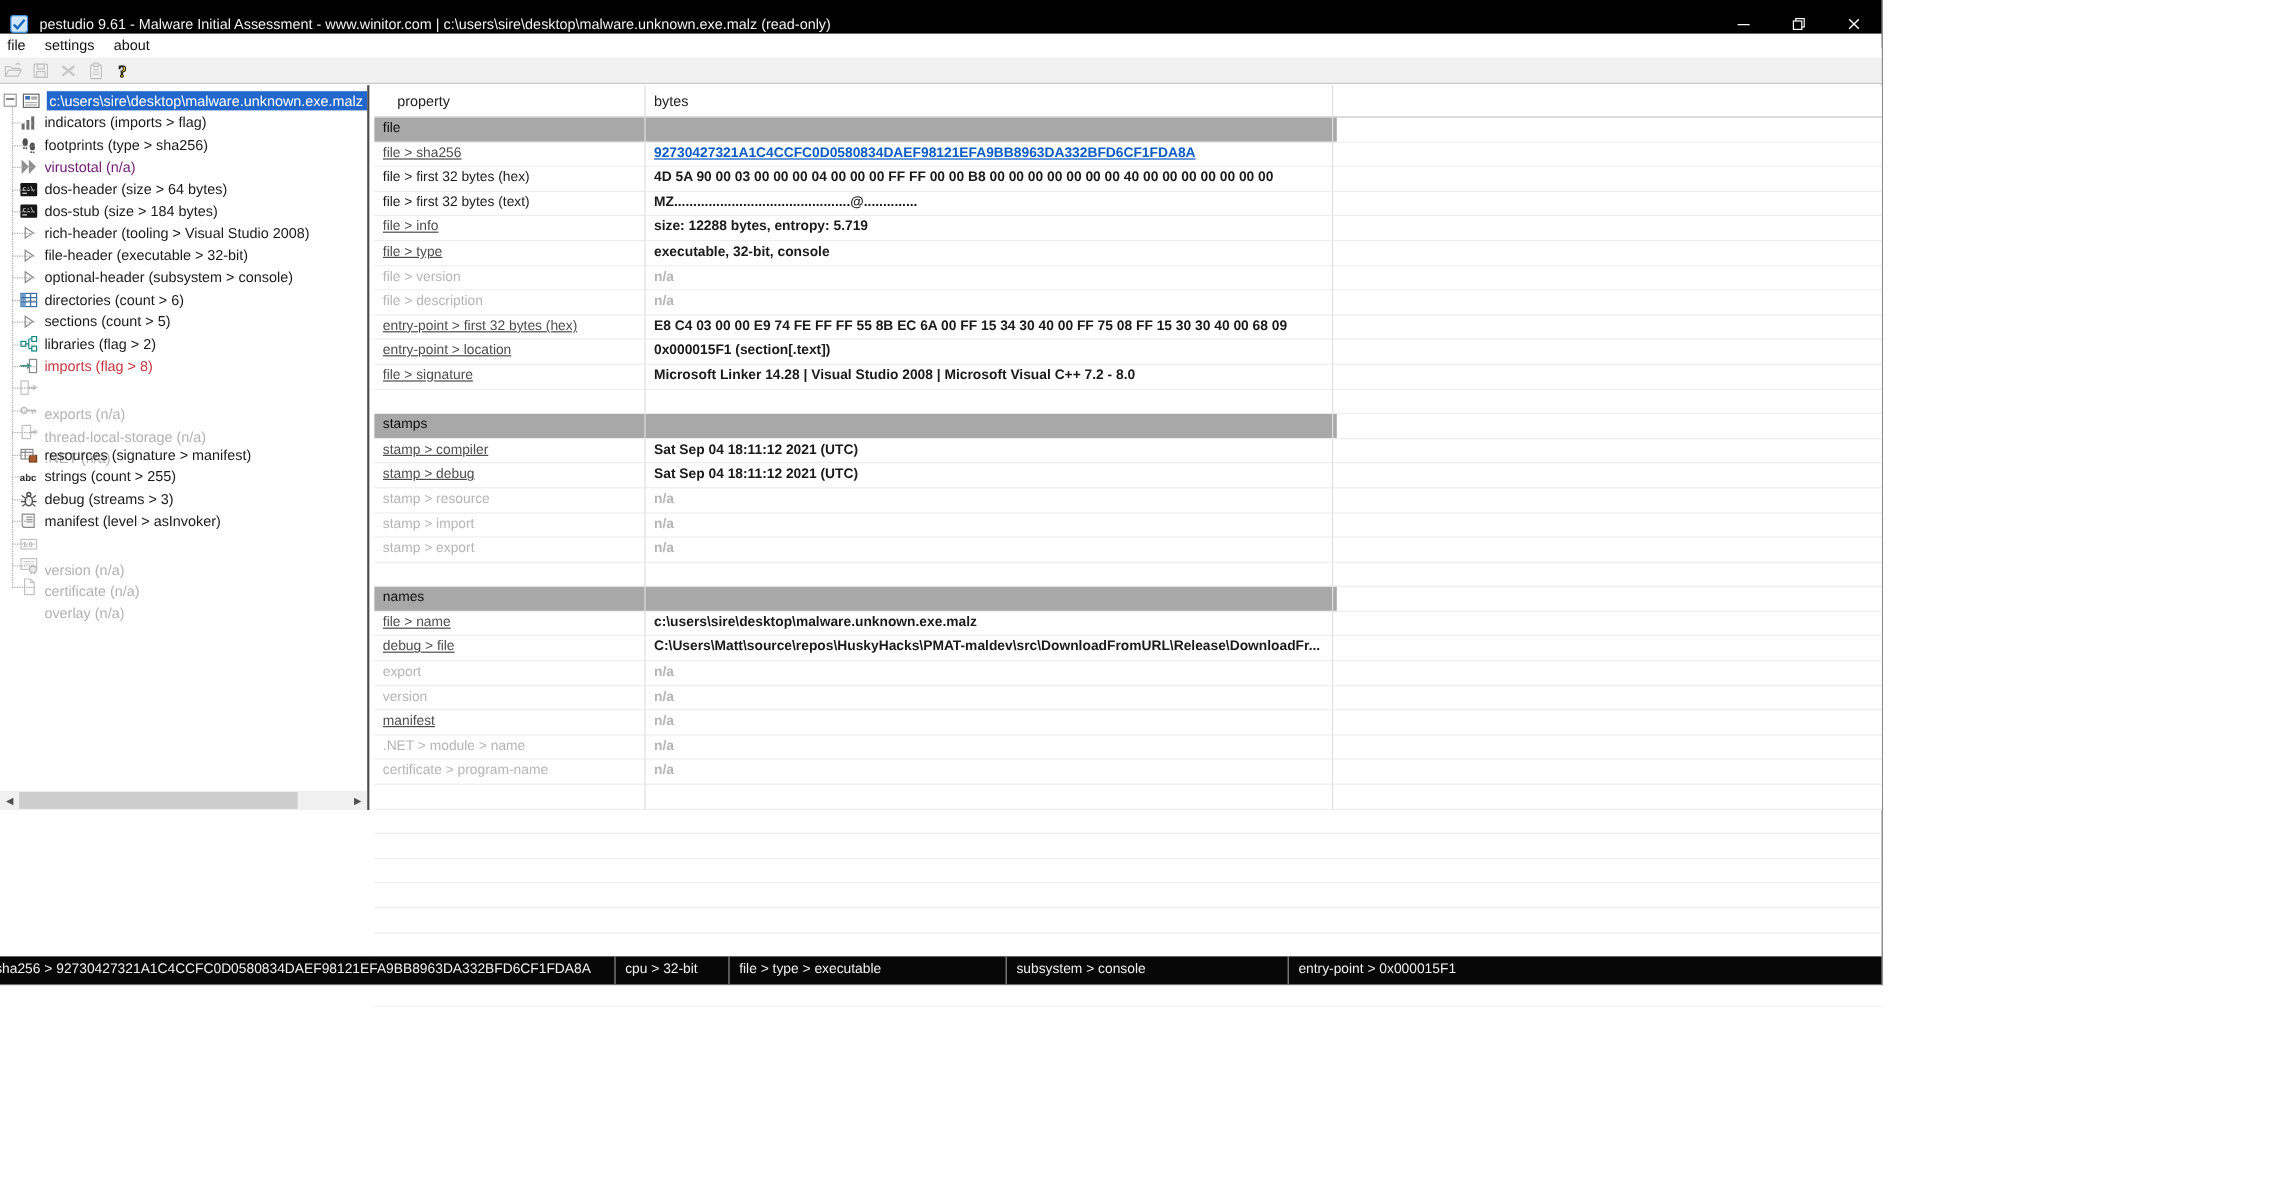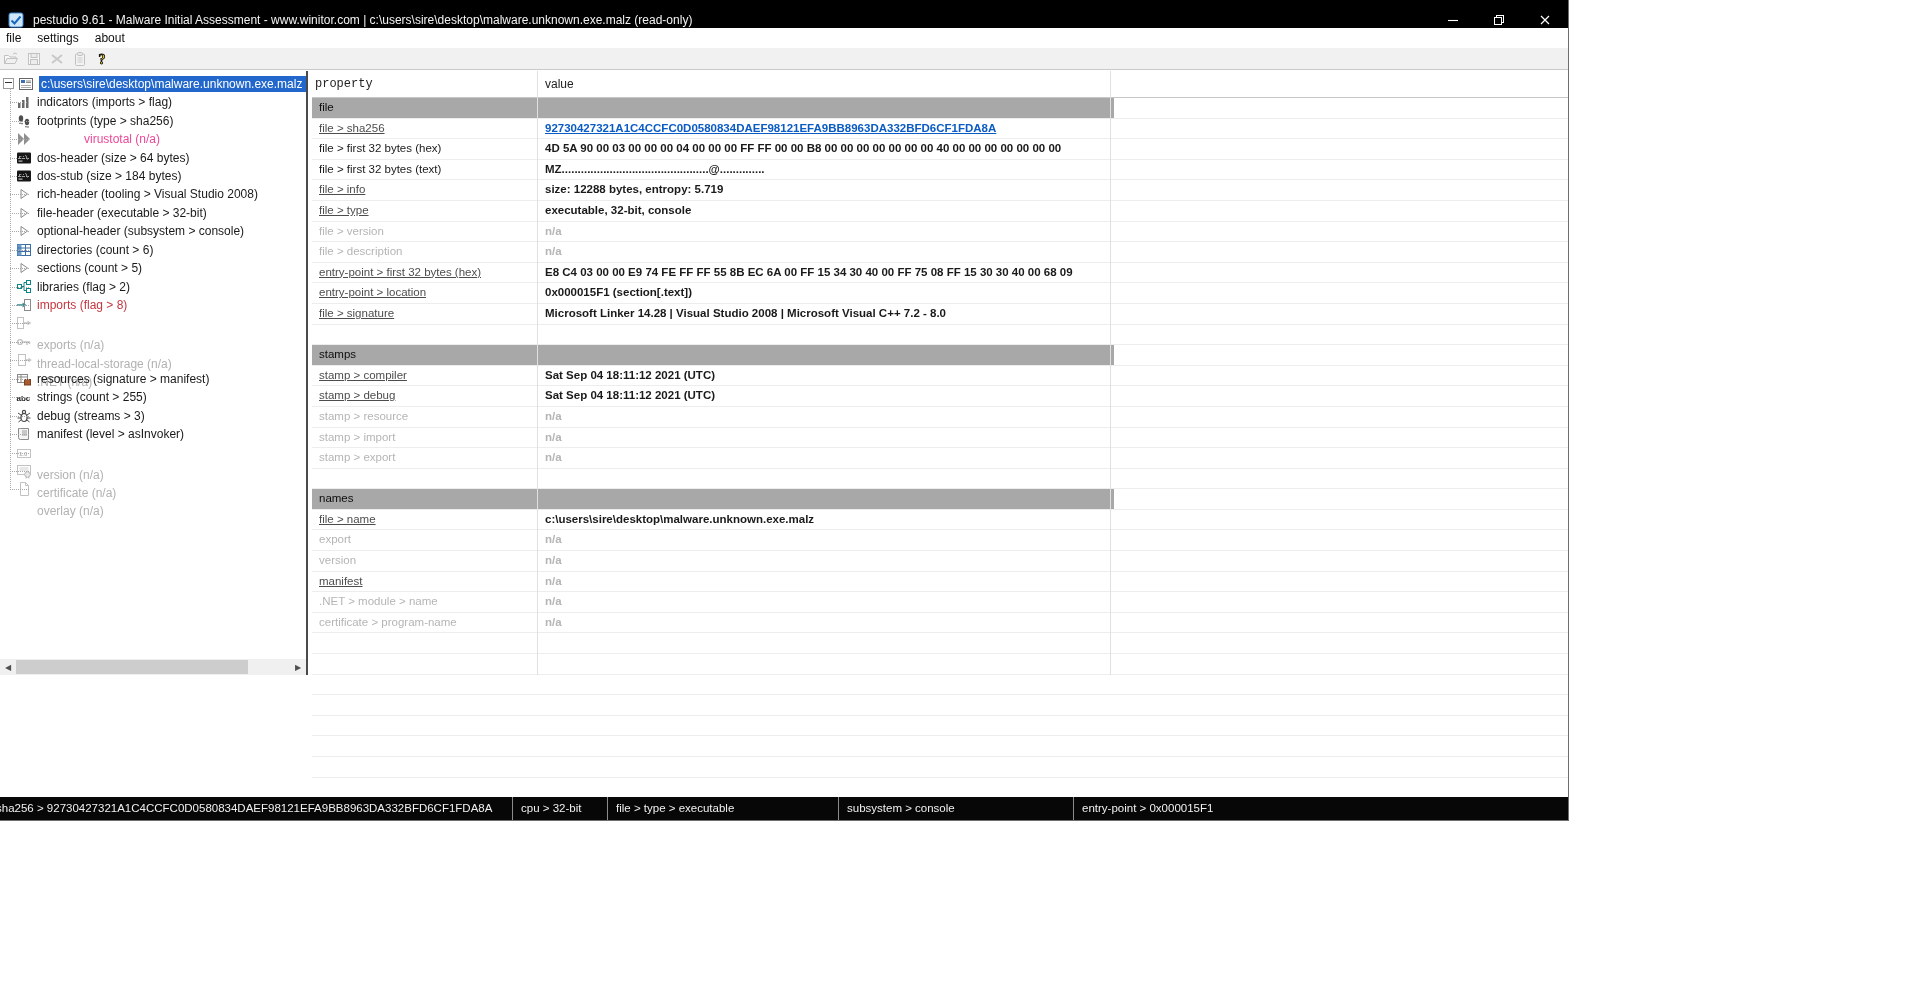--- a/index.html
+++ b/index.html
@@ -34,35 +34,35 @@
   .minus-box{width:9px;height:9px;border:1px solid #9a9a9a;background:#fff;position:relative;margin-right:4px;flex:none;}
   .minus-box .minus{position:absolute;left:1px;right:1px;top:3px;height:1px;background:#333;}
   .ticon{width:16px;height:16px;margin-right:5px;flex:none;display:inline-flex;}
   .ticon svg{width:16px;height:16px;display:block;}
   .tlabel{white-space:nowrap;overflow:hidden;}
   .root-sel{background:#2268cc;color:#fff;flex:1;padding:1px 2px;margin-right:0;}
   .tree-items{position:relative;}
   .tree-items::before{content:'';position:absolute;left:10px;top:-5px;bottom:9px;border-left:1px dotted #a8a8a8;}
   .tree-row{position:relative;height:18.45px;display:flex;align-items:center;padding-left:16px;}
   .tree-row::before{content:'';position:absolute;left:10px;top:50%;width:19px;border-top:1px dotted #a8a8a8;}
-  .c-orange .tlabel{color:#ec4899;margin-left:47px;}
+  .c-orange .tlabel{color:#701a75;}
   .c-red .tlabel{color:#c4373f;}
   .c-gray .tlabel{color:#b2b2b2;margin-top:44px;}
 
   
   .hscroll{position:absolute;left:0;right:0;bottom:0;height:16px;background:#f0f0f0;}
   .scroll-btn{position:absolute;top:0;width:16px;height:16px;display:flex;align-items:center;justify-content:center;font-size:8px;color:#505050;}
   .scroll-btn.left{left:0;} .scroll-btn.right{right:0;}
   .scroll-thumb{position:absolute;left:16px;top:1px;bottom:1px;width:232px;background:#cdcdcd;}
 
   
   .gridpanel{position:absolute;left:308px;top:0;bottom:0;right:0;background:#fff;padding-left:4px;}
   .grid-header{position:relative;height:26px;border-bottom:1px solid #c6c6c6;font-size:12px;color:#222;}
   .gh-label{position:absolute;top:6px;white-space:nowrap;}
-  .gh-prop{left:3px;font-family:Liberation Mono, monospace;} .gh-val{left:233px;}
+  .gh-prop{left:19px;} .gh-val{left:233px;}
   .vline{position:absolute;top:0;bottom:0;width:1px;background:#e0e0e0;z-index:5;pointer-events:none;}
   .vl-1{left:229px;} .vl-2{left:802px;}
   .ptable{position:relative;font-size:11.5px;}
   .prow{position:relative;height:19.6px;border-bottom:1px solid #ededed;}
   .section-row::before{content:'';position:absolute;left:0;top:0;bottom:0;width:802px;background:#a8a8a8;}
   .sec-label{position:relative;padding-left:7px;line-height:19.6px;color:#0d0d0d;}
   .cell-prop{position:absolute;left:7px;top:0;width:214px;line-height:19.6px;white-space:nowrap;overflow:hidden;}
   .cell-val{position:absolute;left:233px;top:0;width:562px;line-height:19.6px;white-space:nowrap;overflow:hidden;font-weight:bold;}
   .p-link{color:#4d4d4d;text-decoration:underline;}
   .p-plain{color:#1a1a1a;}
@@ -407,21 +407,21 @@
         <span class="scroll-thumb"></span>
         <span class="scroll-btn right">▶</span>
       </div>
     </div>
 
     <div class="gridpanel">
       <div class="vline vl-1"></div>
       <div class="vline vl-2"></div>
       <div class="grid-header">
         <span class="gh-label gh-prop">property</span>
-        <span class="gh-label gh-val">value</span>
+        <span class="gh-label gh-val">bytes</span>
       </div>
       <div class="ptable">
           <div class="prow section-row"><span class="sec-label">file</span></div>
           <div class="prow data-row">
             <span class="cell-prop p-link">file &gt; sha256</span>
             <span class="cell-val v-hash">92730427321A1C4CCFC0D0580834DAEF98121EFA9BB8963DA332BFD6CF1FDA8A</span>
           </div>
           <div class="prow data-row">
             <span class="cell-prop p-plain">file &gt; first 32 bytes (hex)</span>
             <span class="cell-val v-norm">4D 5A 90 00 03 00 00 00 04 00 00 00 FF FF 00 00 B8 00 00 00 00 00 00 00 40 00 00 00 00 00 00 00</span>
@@ -478,20 +478,24 @@
           </div>
           <div class="prow data-row">
             <span class="cell-prop p-dis">stamp &gt; export</span>
             <span class="cell-val v-dis">n/a</span>
           </div>
           <div class="prow spacer-row"></div>
           <div class="prow section-row"><span class="sec-label">names</span></div>
           <div class="prow data-row">
             <span class="cell-prop p-link">file &gt; name</span>
             <span class="cell-val v-norm">c:\users\sire\desktop\malware.unknown.exe.malz</span>
+          </div>
+          <div class="prow data-row">
+            <span class="cell-prop p-link">debug &gt; file</span>
+            <span class="cell-val v-norm">C:\Users\Matt\source\repos\HuskyHacks\PMAT-maldev\src\DownloadFromURL\Release\DownloadFr...</span>
           </div>
           <div class="prow data-row">
             <span class="cell-prop p-dis">export</span>
             <span class="cell-val v-dis">n/a</span>
           </div>
           <div class="prow data-row">
             <span class="cell-prop p-dis">version</span>
             <span class="cell-val v-dis">n/a</span>
           </div>
           <div class="prow data-row">

